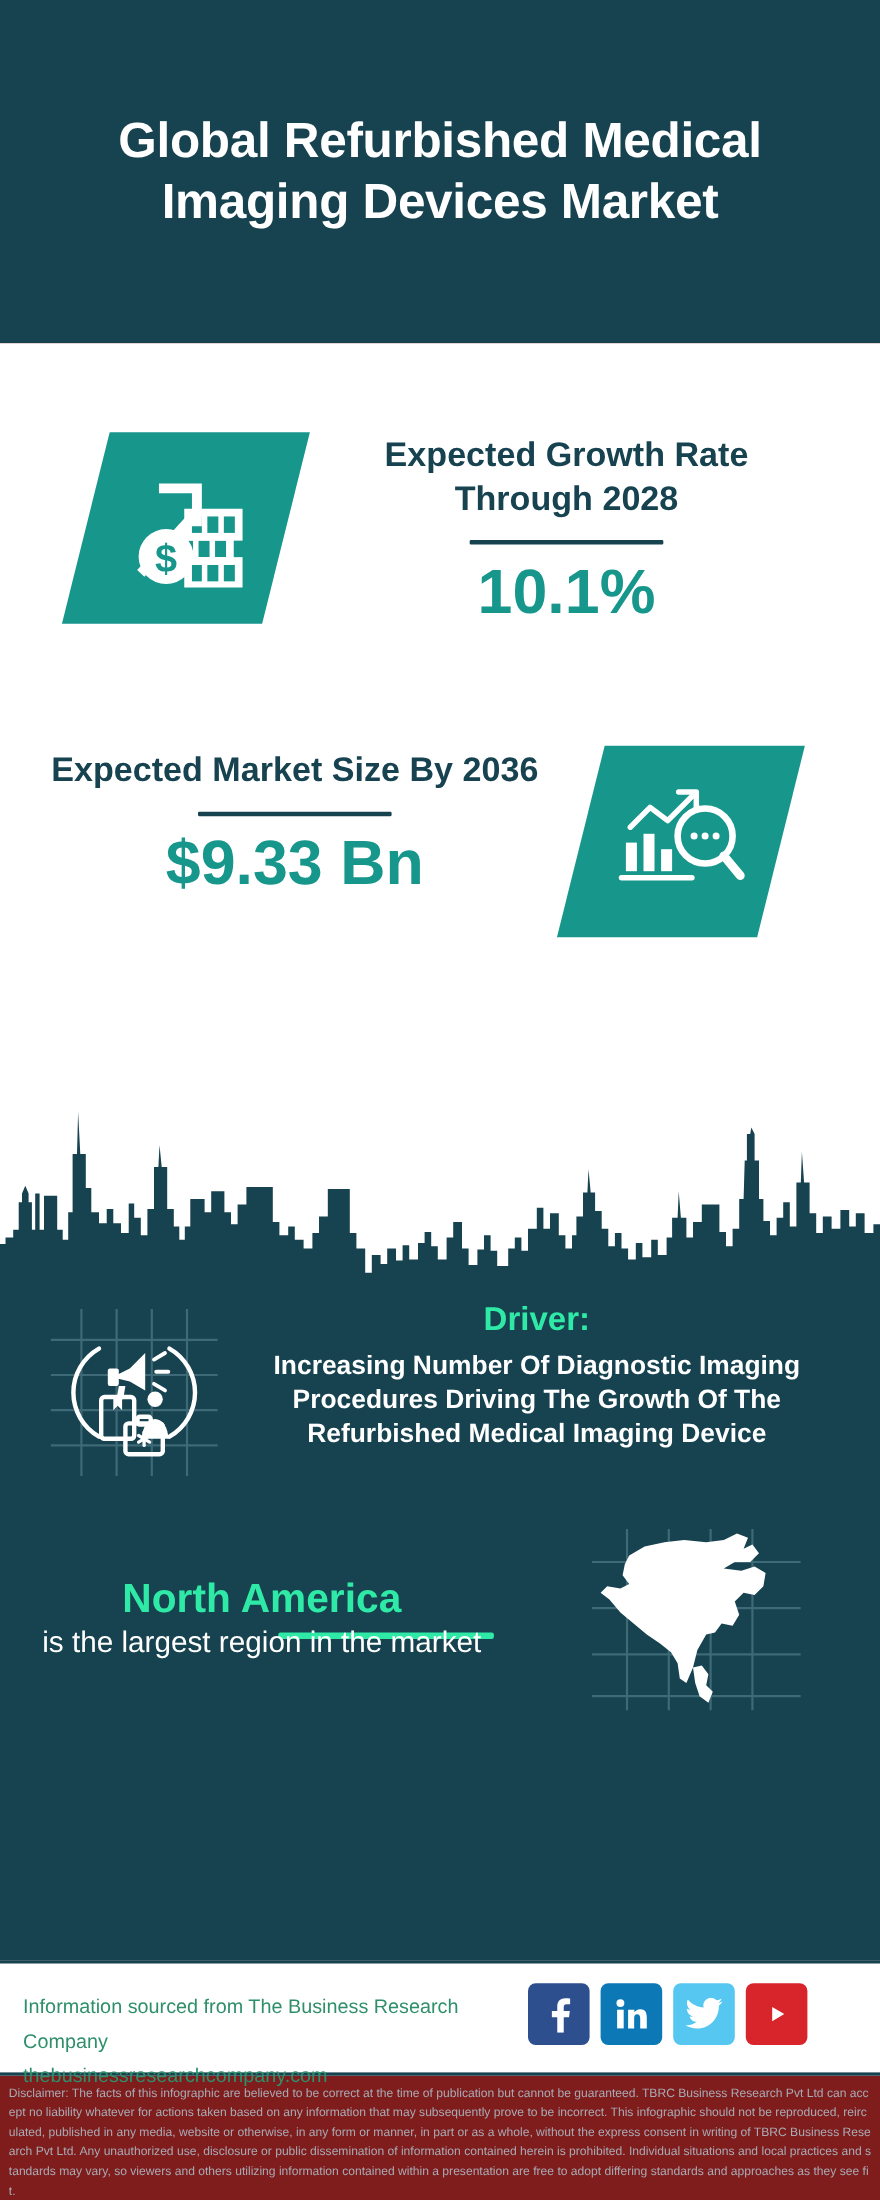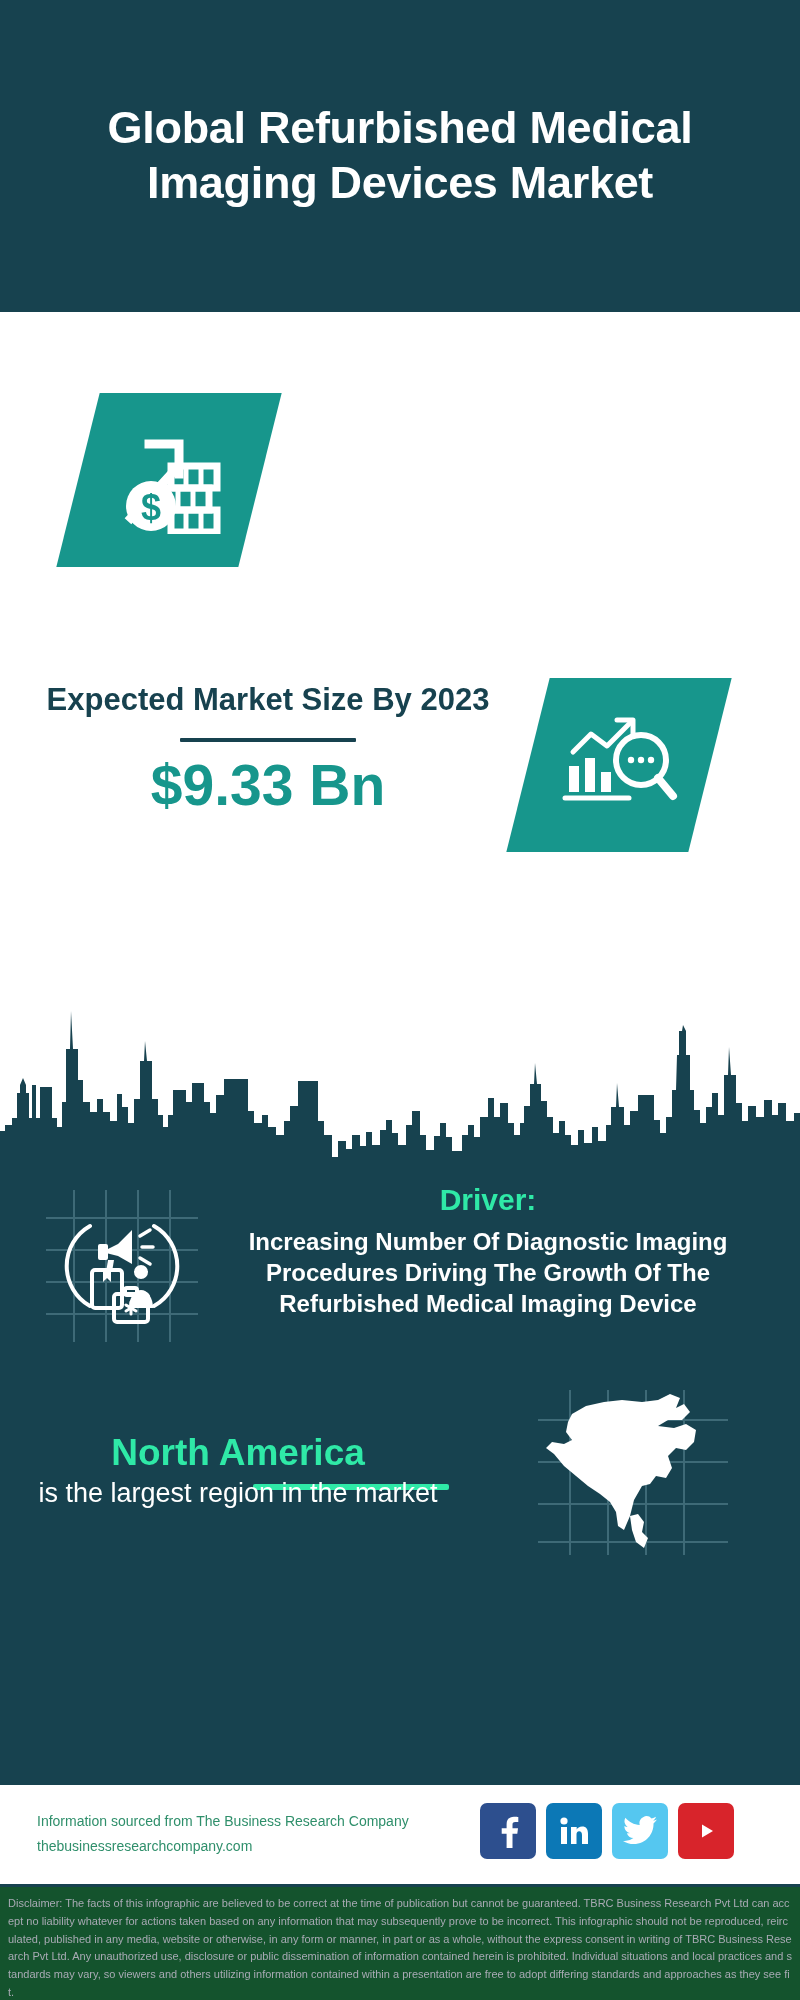--- a/index.html
+++ b/index.html
@@ -7,21 +7,21 @@
     width: 800px;
     height: 2000px;
     background: #ffffff;
     font-family: "Liberation Sans", sans-serif;
     overflow: hidden;
   }
   .page {
     position: relative;
     width: 800px;
     height: 2000px;
-    background: #14532d;
+    background: #7f1d1d;
     overflow: hidden;
   }
 
   
   .header {
     position: absolute;
     left: 0; top: 0;
     width: 800px; height: 312px;
     background: #17424f;
     display: flex;
@@ -181,24 +181,24 @@
   .footer {
     position: absolute;
     left: 0; top: 1782px;
     width: 800px; height: 105px;
     background: #ffffff;
     border-top: 3px solid #17424f;
     border-bottom: 3px solid #17424f;
   }
   .footer-text {
     position: absolute;
-    left: 37px; top: 24px;
+    left: 21px; top: 24px;
     width: 420px;
     color: #2f8f6b;
-    font-size: 14px;
+    font-size: 18px;
     line-height: 1.75;
   }
   .socials {
     position: absolute;
     left: 480px; top: 18px;
     display: flex;
     gap: 10px;
   }
   .social {
     width: 56px; height: 56px;
@@ -252,23 +252,28 @@
             <line x1="77" y1="88" x2="77" y2="110" stroke="#ffffff" stroke-width="5"></line>
             <line x1="92" y1="88" x2="92" y2="110" stroke="#ffffff" stroke-width="5"></line>
 
             <circle cx="42" cy="84" r="25" fill="#ffffff"></circle>
             <text x="42" y="98" font-family="Liberation Sans, sans-serif" font-size="36" font-weight="bold" fill="#17968c" text-anchor="middle">$</text>
           </svg>
         </span>
       </div>
     </div>
 
+    <div class="block-growth">
+      <div class="stat-label">Expected Growth Rate Through 2028</div>
+      <div class="stat-rule"></div>
+      <div class="stat-value">10.1%</div>
+    </div>
 
     <div class="block-size">
-      <div class="stat-label">Expected Market Size By 2023</div>
+      <div class="stat-label">Expected Market Size By 2036</div>
       <div class="stat-rule"></div>
       <div class="stat-value">$9.33 Bn</div>
     </div>
 
     <div class="par tile-size">
       <div class="par-inner">
         <span>
           <svg width="124" height="110" viewBox="0 0 124 110" fill="none">
 
             <path d="M16 44 L34 26 L50 38 L74 14" stroke="#ffffff" stroke-width="5" fill="none" stroke-linecap="round" stroke-linejoin="round"></path>

